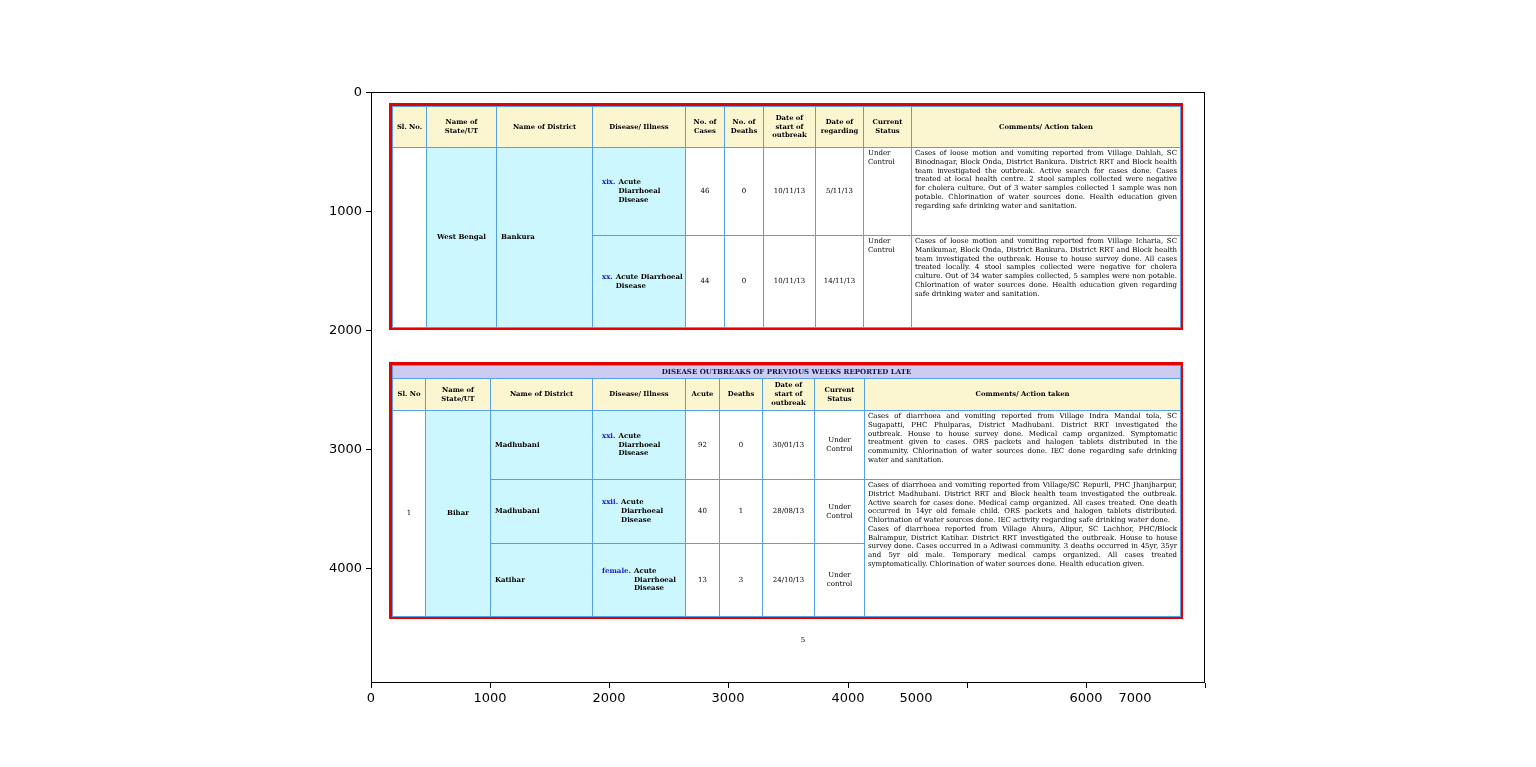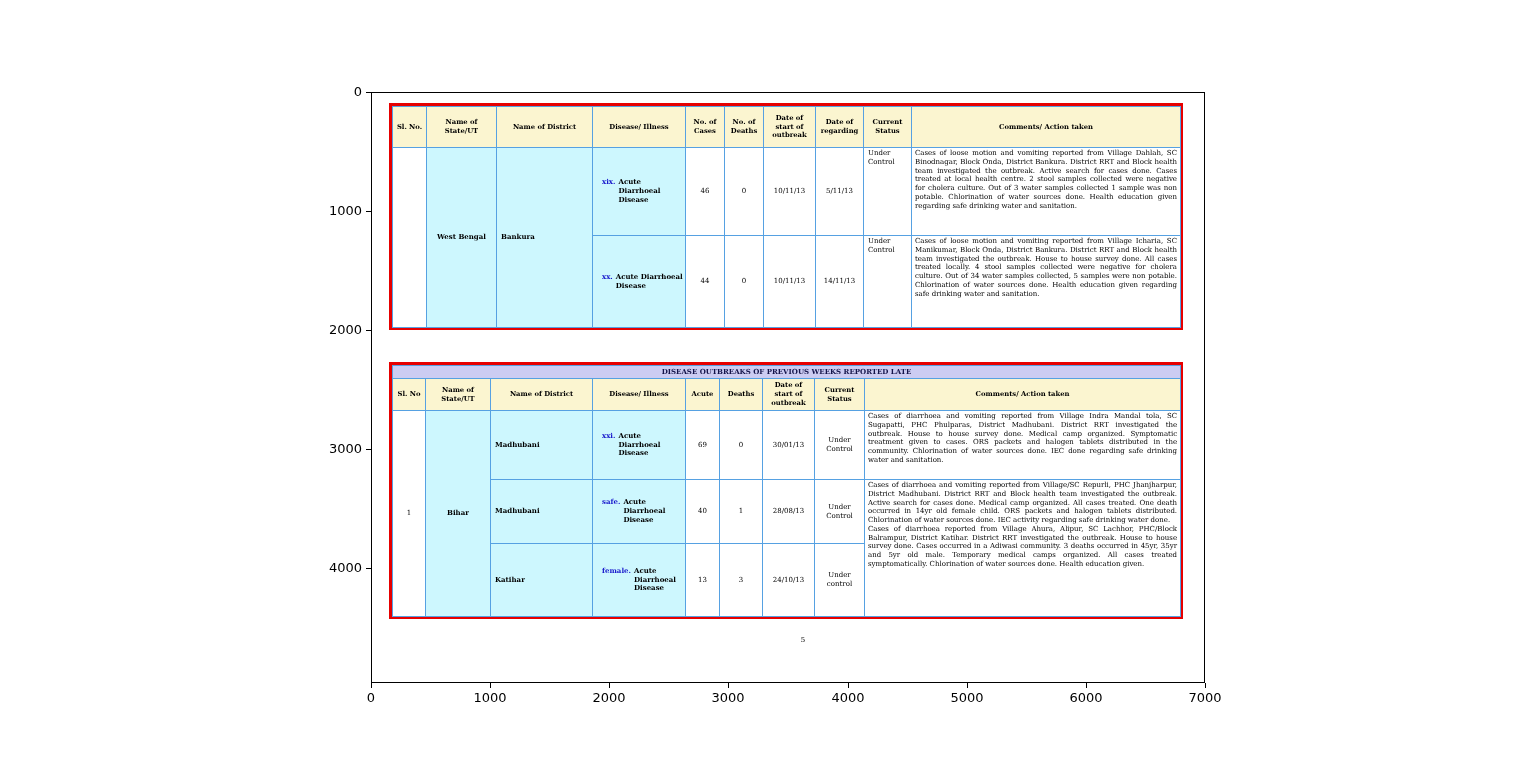--- a/index.html
+++ b/index.html
@@ -62,23 +62,23 @@
   <div class="xtick-mark" style="left:728px"></div>
   <div class="xtick-mark" style="left:848px"></div>
   <div class="xtick-mark" style="left:967px"></div>
   <div class="xtick-mark" style="left:1086px"></div>
   <div class="xtick-mark" style="left:1205px"></div>
   <div class="xtick-label" style="left:341px">0</div>
   <div class="xtick-label" style="left:460px">1000</div>
   <div class="xtick-label" style="left:579px">2000</div>
   <div class="xtick-label" style="left:698px">3000</div>
   <div class="xtick-label" style="left:818px">4000</div>
-  <div class="xtick-label" style="left:937px">5000</div>
+  <div class="xtick-label" style="left:886px">5000</div>
   <div class="xtick-label" style="left:1056px">6000</div>
-  <div class="xtick-label" style="left:1175px">7000</div>
+  <div class="xtick-label" style="left:1105px">7000</div>
 
   <div id="plot-area"></div>
 
   <div class="tframe" style="left:389px;top:103px;width:794px;height:227px;">
     <table class="doc">
       <colgroup>
         <col style="width:34px">
           <col style="width:70px">
           <col style="width:96px">
         <col style="width:93px">
@@ -168,31 +168,31 @@
       <tr style="height:69px">
         <td rowspan="3" class="center">1</td>
         <td rowspan="3" class="cyan statecell">Bihar</td>
         <td class="cyan distcell">Madhubani</td>
         <td class="cyan">
           <div class="disease-inner">
             <span class="dnum">xxi.</span>
             <span class="dname">Acute Diarrhoeal Disease</span>
           </div>
         </td>
-        <td class="center">69</td>
+        <td class="center">92</td>
         <td class="center">0</td>
         <td class="center">30/01/13</td>
         <td class="statusmid">Under Control</td>
         <td class="comment">Cases of diarrhoea and vomiting reported from Village Indra Mandal tola, SC Sugapatti, PHC Phulparas, District Madhubani. District RRT investigated the outbreak. House to house survey done. Medical camp organized. Symptomatic treatment given to cases. ORS packets and halogen tablets distributed in the community. Chlorination of water sources done. IEC done regarding safe drinking water and sanitation.</td>
       </tr>
       <tr style="height:64px">
         <td class="cyan distcell">Madhubani</td>
         <td class="cyan">
           <div class="disease-inner">
-            <span class="dnum">safe.</span>
+            <span class="dnum">xxii.</span>
             <span class="dname">Acute Diarrhoeal Disease</span>
           </div>
         </td>
         <td class="center">40</td>
         <td class="center">1</td>
         <td class="center">28/08/13</td>
         <td class="statusmid">Under Control</td>
         <td rowspan="2" class="comment">
           <p>Cases of diarrhoea and vomiting reported from Village/SC Repurli, PHC Jhanjharpur, District Madhubani. District RRT and Block health team investigated the outbreak. Active search for cases done. Medical camp organized. All cases treated. One death occurred in 14yr old female child. ORS packets and halogen tablets distributed. Chlorination of water sources done. IEC activity regarding safe drinking water done.</p>
           <p>Cases of diarrhoea reported from Village Ahura, Alipur, SC Lachhor, PHC/Block Balrampur, District Katihar. District RRT investigated the outbreak. House to house survey done. Cases occurred in a Adiwasi community. 3 deaths occurred in 45yr, 35yr and 5yr old male. Temporary medical camps organized. All cases treated symptomatically. Chlorination of water sources done. Health education given.</p>

